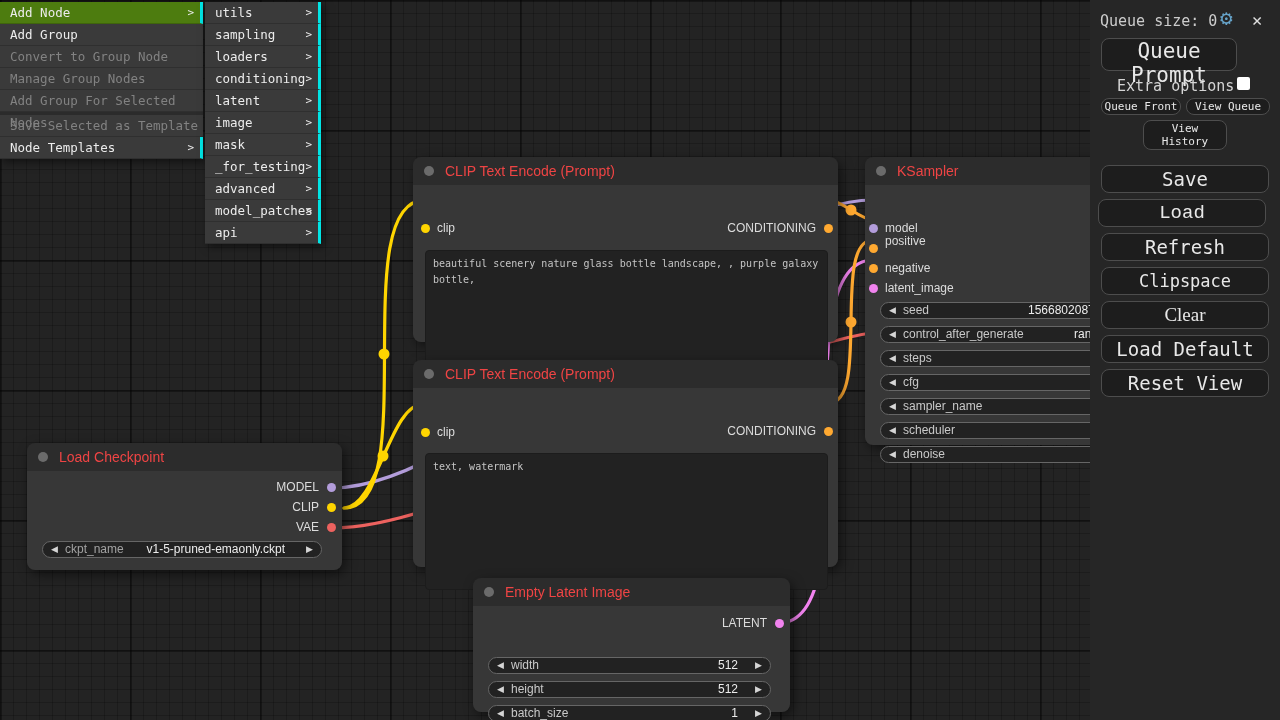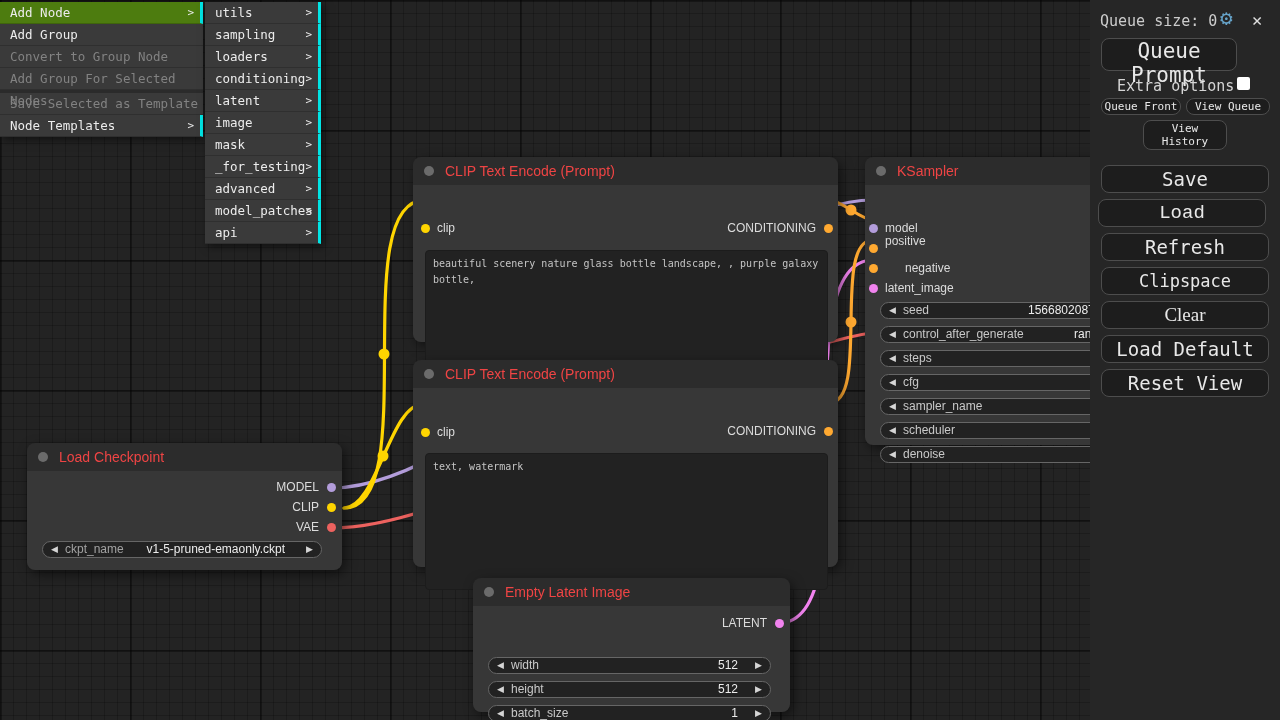--- a/index.html
+++ b/index.html
@@ -126,21 +126,21 @@
   <div class="node-title">
     <span class="title-dot"></span>
     <span>KSampler</span>
   </div>
   <div class="node-body" style="height:260px;">
     <span class="port c-model" style="left:4px; top:39px;"></span>
     <span class="port-label" style="left:20px; top:37px;">model</span>
     <span class="port c-cond" style="left:4px; top:59px;"></span>
     <span class="port-label" style="left:20px; top:50px;">positive</span>
     <span class="port c-cond" style="left:4px; top:79px;"></span>
-    <span class="port-label" style="left:20px; top:77px;margin-left:20px;">negative</span>
+    <span class="port-label" style="left:20px; top:77px;">negative</span>
     <span class="port c-latent" style="left:4px; top:99px;"></span>
     <span class="port-label" style="left:20px; top:97px;">latent_image</span>
 
     <div class="widget" style="left:15px; top:117px; width:245px;">
       <span class="w-arrow-l">◀</span>
       <span class="w-label">seed</span>
       <span class="w-value" style="left:147px;">1566802087</span>
     </div>
     <div class="widget" style="left:15px; top:141px; width:245px;">
       <span class="w-arrow-l">◀</span>
@@ -252,20 +252,23 @@
     <span>Add Node</span>
     <span class="m-arrow">&gt;</span>
   </div>
   <div class="m-row">
     <span>Add Group</span>
   </div>
   <div class="m-row dis">
     <span>Convert to Group Node</span>
   </div>
   <div class="m-row dis">
+    <span>Manage Group Nodes</span>
+  </div>
+  <div class="m-row dis">
     <span>Add Group For Selected Nodes</span>
   </div>
   <div class="m-sep"></div>
   <div class="m-row dis">
     <span>Save Selected as Template</span>
   </div>
   <div class="m-row sub">
     <span>Node Templates</span>
     <span class="m-arrow">&gt;</span>
   </div>

